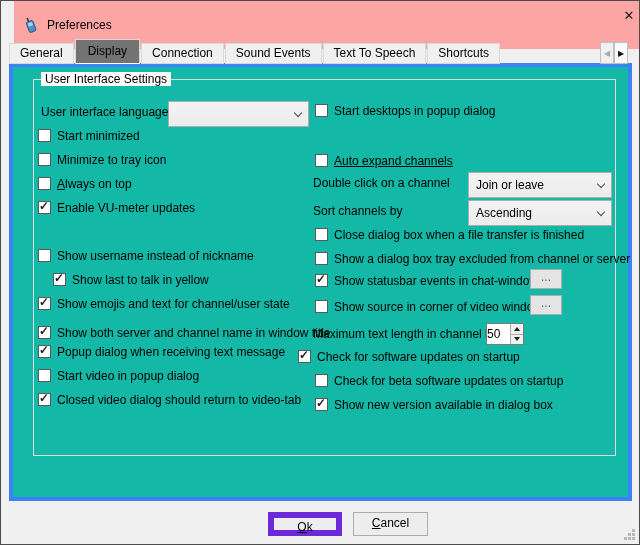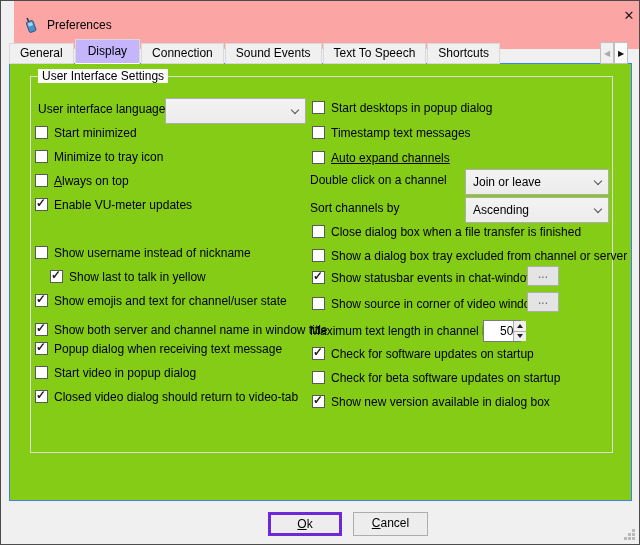--- a/index.html
+++ b/index.html
@@ -11,49 +11,49 @@
   }
   
   .titlebar { position:absolute; top:0; left:13px; width:100%; height:48px; background:#fca5a5; display:flex; align-items:center; }
   .app-icon { width:16px; height:16px; margin:0 8px 0 9px; }
   .title-text { font-size:12px; }
   .close-btn { position:absolute; top:0; right:0; width:46px; height:29px; display:flex; align-items:center; justify-content:center; font-size:13px; color:#1a1a1a; cursor:default; }
   
   .tabstrip { position:absolute; top:38px; left:8px; width:591px; height:25px; display:flex; align-items:flex-end; overflow:hidden; z-index:3; }
   .tab { flex:0 0 auto; height:21px; line-height:19px; padding:0 10px; border:1px solid #d9d9d9; background:#f0f0f0; white-space:nowrap; }
   .tab + .tab { margin-left:1px; }
-  .tab.active { height:25px; line-height:22px; background:#c4b5fd; border-bottom:1px solid #fdfdfd; padding:0 12px; }
+  .tab.active { height:25px; line-height:22px; background:#737373; border-bottom:1px solid #fdfdfd; padding:0 12px; }
   .tabscroll { position:absolute; top:41px; left:599px; height:22px; display:flex; z-index:4; }
   .tabscroll .sbtn { width:14px; height:22px; border:1px solid #c0c0c0; background:#f0f0f0; display:flex; align-items:center; justify-content:center; font-size:8px; }
   .sbtn.disabled { color:#ababab; }
   .sbtn.enabled { color:#111; background:#fbfbfb; }
   
-  .panel { position:absolute; top:62px; left:8px; width:623px; height:438px; background:#84cc16; border:1px solid #3b82f6; z-index:2; }
+  .panel { position:absolute; top:62px; left:8px; width:623px; height:438px; background:#14b8a6; border:4px solid #3b82f6; z-index:2; }
   .groupbox { position:absolute; left:20px; top:12px; width:583px; height:377px; border:1px solid #dcdcdc; }
   .legend { position:absolute; top:-8px; left:7px; background:#fdfdfd; padding:0 4px; }
   
   .lbl { position:absolute; height:16px; line-height:16px; white-space:nowrap; }
   .cbrow { position:absolute; display:flex; align-items:center; height:17px; white-space:nowrap; }
   .cb { position:relative; width:13px; height:13px; border:1px solid #595959; background:#fff; margin-right:6px; flex:0 0 auto; }
   .cb.checked::after { content:"✓"; position:absolute; left:0px; top:-3px; font-size:12px; font-weight:bold; color:#222; }
   .combo { position:absolute; border:1px solid #adadad; background:linear-gradient(#f3f3f3,#ececec); display:flex; align-items:center; padding:12px 7px;gap:12px; }
   .combo .val { flex:1 1 auto; white-space:nowrap; overflow:hidden; }
   .chev { flex:0 0 auto; width:6px; height:6px; border-right:1px solid #505050; border-bottom:1px solid #505050; transform:rotate(45deg); margin-top:-3px; }
   .dots-btn { position:absolute; width:32px; height:20px; border:1px solid #adadad; background:#e4e4e4; color:#5a6a7a; text-align:center; line-height:14px; font-size:12px; }
   
   .spinner { position:absolute; width:38px; height:22px; border:1px solid #7a7a7a; background:#fff; display:flex; }
-  .spin-val { flex:1 1 auto; line-height:20px; padding-left:16px; }
+  .spin-val { flex:1 1 auto; line-height:20px; padding-left:0; }
   .spin-btns { flex:0 0 13px; display:flex; flex-direction:column; border-left:1px solid #adadad; }
   .spin-up, .spin-down { flex:1 1 auto; display:flex; align-items:center; justify-content:center; background:#f0f0f0; }
   .spin-up { border-bottom:1px solid #adadad; }
   .tri-up { width:0; height:0; border-left:3px solid transparent; border-right:3px solid transparent; border-bottom:4px solid #222; }
   .tri-down { width:0; height:0; border-left:3px solid transparent; border-right:3px solid transparent; border-top:4px solid #222; }
   
   .btn { position:absolute; height:24px; text-align:center; line-height:20px; background:#ededed; border:1px solid #adadad; }
-  .btn.default { border:3px solid #6d28d9; line-height:19px; }
+  .btn.default { border:6px solid #6d28d9; line-height:19px; }
   .grip { position:absolute; right:4px; bottom:4px; width:10px; height:10px; }
   .grip i { position:absolute; width:3px; height:3px; background:#b9b9b9; }
   u { text-decoration:underline; }
 </style>
 </head>
 <body>
 
 <div class="window">
 
   <div class="titlebar">
@@ -133,24 +133,20 @@
           <span>Start video in popup dialog</span>
         </div>
       <div class="cbrow" style="left:4px; top:311px;">
           <span class="cb checked"></span>
           <span>Closed video dialog should return to video-tab</span>
         </div>
 
       <div class="cbrow" style="left:281px; top:22px;">
           <span class="cb"></span>
           <span>Start desktops in popup dialog</span>
-        </div>
-      <div class="cbrow" style="left:281px; top:47px;">
-          <span class="cb"></span>
-          <span>Timestamp text messages</span>
         </div>
       <div class="cbrow" style="left:281px; top:72px;text-decoration:underline;">
           <span class="cb"></span>
           <span>Auto expand channels</span>
         </div>
 
       <span class="lbl" style="left:279px; top:95px;">Double click on a channel</span>
       <div class="combo" style="left:434px; top:92px; width:144px; height:23px;">
         <span class="val">Join or leave</span>
         <span class="chev"></span>
@@ -189,21 +185,21 @@
         <span class="spin-btns">
           <span class="spin-up">
               <i class="tri-up"></i>
             </span>
           <span class="spin-down">
               <i class="tri-down"></i>
             </span>
         </span>
       </div>
 
-      <div class="cbrow" style="left:281px; top:268px;">
+      <div class="cbrow" style="left:264px; top:268px;">
           <span class="cb checked"></span>
           <span>Check for software updates on startup</span>
         </div>
       <div class="cbrow" style="left:281px; top:292px;">
           <span class="cb"></span>
           <span>Check for beta software updates on startup</span>
         </div>
       <div class="cbrow" style="left:281px; top:316px;">
           <span class="cb checked"></span>
           <span>Show new version available in dialog box</span>

